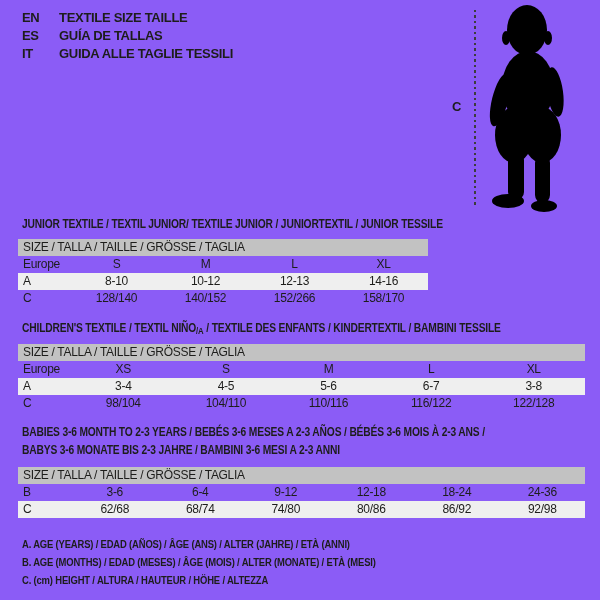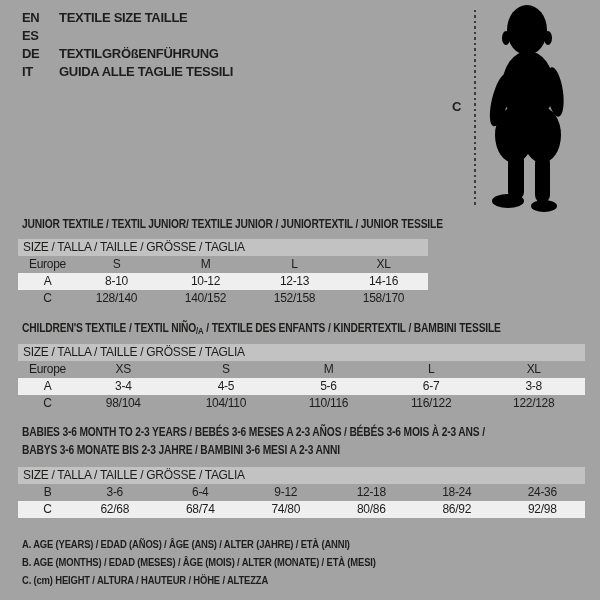--- a/index.html
+++ b/index.html
@@ -1,18 +1,18 @@
 <!DOCTYPE html>
 <html><head>
 <meta charset="utf-8">
 <style>
   html, body { margin:0; padding:0; background:#ffffff; }
   body { width:600px; height:600px; overflow:hidden;
          font-family:"Liberation Sans", sans-serif; color:#1d1d1b; }
-  .canvas { position:relative; width:600px; height:600px; background:#a3a3a3; }
+  .canvas { position:relative; width:600px; height:600px; background:#8b5cf6; }
 
   
   .lang-block { position:absolute; left:22px; top:9px; font-weight:bold;
                 font-size:13px; line-height:18px; letter-spacing:-0.3px; }
   .lang-row { display:flex; white-space:nowrap; }
   .lang-code { display:inline-block; width:37px; flex:0 0 37px; }
 
   
   .figure { position:absolute; left:440px; top:0; width:160px; height:215px; }
   .dash-line { position:absolute; left:34px; top:10px; width:2px; height:197px;
@@ -28,21 +28,21 @@
   #title-junior   { top:215px; }
   #title-children { top:319px; }
   #title-babies   { top:423px; }
   .title-sub { font-size:9.5px; vertical-align:-2px; }
 
   
   .size-table { position:absolute; left:18px; border-collapse:collapse;
                 table-layout:fixed; font-size:12px; letter-spacing:-0.3px; }
   .size-table td { height:17px; line-height:17px; padding:0; text-align:center;
                    vertical-align:middle; overflow:hidden; white-space:nowrap;margin-top:12px; }
-  .size-table td.label { text-align:center; padding-left:5px; }
+  .size-table td.label { text-align:left; padding-left:5px; }
   .size-table tr.hdr td { background:#c2c2c2; text-align:left; padding-left:5px; }
   .size-table tr:nth-child(3) td { background:#efefef; }
   #table-junior   { top:239px; width:410px; }
   #table-children { top:344px; width:567px; }
   #table-babies   { top:467px; width:567px; }
   col.label-col { width:54px; }
 
   
   .footnotes { position:absolute; left:22px; top:535px; font-weight:bold;
                font-size:11.5px; line-height:18px; letter-spacing:-0.2px;
@@ -53,24 +53,21 @@
 
 <div class="canvas">
 
   <div class="lang-block">
     <div class="lang-row">
       <span class="lang-code">EN</span>
       <span class="lang-label">TEXTILE SIZE TAILLE</span>
     </div>
     <div class="lang-row">
       <span class="lang-code">ES</span>
-    </div>
-    <div class="lang-row">
-      <span class="lang-code">DE</span>
-      <span class="lang-label">TEXTILGRÖßENFÜHRUNG</span>
+      <span class="lang-label">GUÍA DE TALLAS</span>
     </div>
     <div class="lang-row">
       <span class="lang-code">IT</span>
       <span class="lang-label">GUIDA ALLE TAGLIE TESSILI</span>
     </div>
   </div>
 
   <div class="figure">
     <span class="c-label">C</span>
     <div class="dash-line"></div>
@@ -116,21 +113,21 @@
       <td class="label">A</td>
       <td>8-10</td>
       <td>10-12</td>
       <td>12-13</td>
       <td>14-16</td>
     </tr>
     <tr>
       <td class="label">C</td>
       <td>128/140</td>
       <td>140/152</td>
-      <td>152/158</td>
+      <td>152/266</td>
       <td>158/170</td>
     </tr>
   </tbody>
     </table>
 
   <div class="table-title" id="title-children">
     <span>CHILDREN'S TEXTILE / TEXTIL NIÑO</span><span class="title-sub">/A</span><span> / TEXTILE DES ENFANTS / KINDERTEXTIL / BAMBINI TESSILE</span>
   </div>
   <table class="size-table" id="table-children">
     <colgroup>

